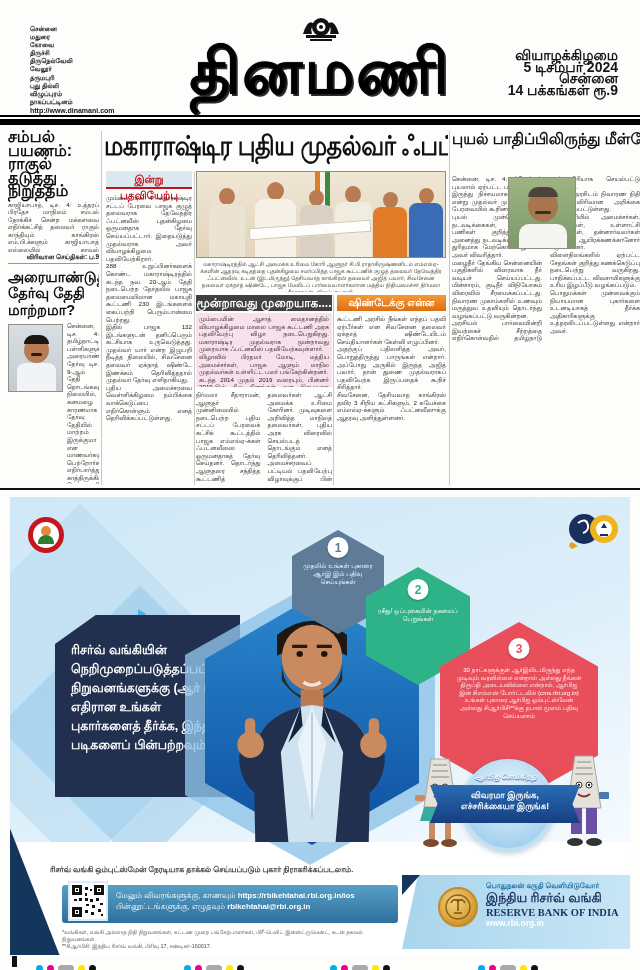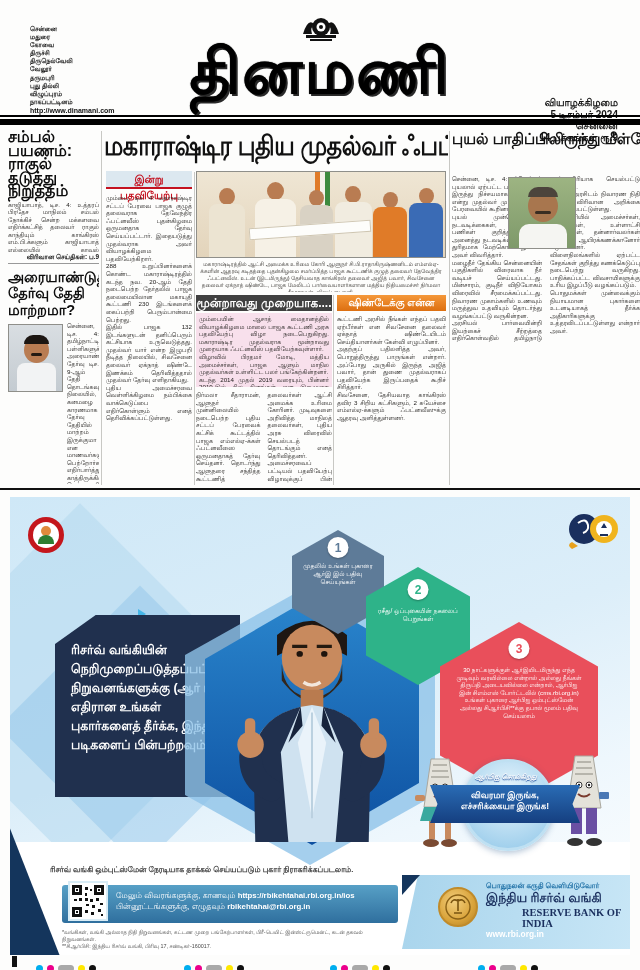--- a/index.html
+++ b/index.html
@@ -3,21 +3,21 @@
 <meta charset="utf-8">
 <style>
   html,body{margin:0;padding:0;background:#e9e9e9;}
   #page{position:relative;width:640px;height:970px;background:#fdfdfc;margin:0 auto;
         font-family:"Liberation Sans","DejaVu Sans",sans-serif;color:#111;overflow:hidden;}
   .abs{position:absolute;}
   .vline{position:absolute;width:1px;background:#c8c8c4;}
   .body-txt{font-size:6.2px;line-height:7.6px;text-align:justify;color:#23211f;white-space:pre-line;overflow:hidden;}
   .cap-txt{font-size:5.6px;line-height:7px;color:#33302c;text-align:center;overflow:hidden;}
   .masthead-cities{font-size:6.4px;line-height:8.1px;font-weight:700;white-space:pre-line;color:#151515;}
-  .masthead-right{font-size:10px;line-height:11.5px;font-weight:700;text-align:right;color:#151515;margin-top:47px;}
+  .masthead-right{font-size:14px;line-height:11.5px;font-weight:700;text-align:right;color:#151515;}
   .paper-title{font-size:62px;font-weight:900;letter-spacing:2px;color:#000;
                text-shadow:0 0 1px #000, 2px 2px 0 #2a2a2a;}
   .headline-sm{font-size:16px;font-weight:800;line-height:13.5px;color:#0d0d0d;}
   .headline-md{font-size:14.5px;font-weight:800;line-height:16.5px;color:#0d0d0d;}
   .banner{color:#fff;font-weight:800;text-align:center;overflow:hidden;}
   .photo{border:1px solid #8f8f8a;box-sizing:border-box;overflow:hidden;}
   .head-c{position:absolute;border-radius:50%;background:#b97c52;}
   .hex{position:absolute;clip-path:polygon(50% 0,100% 25%,100% 75%,50% 100%,0 75%,0 25%);}
   .hex-num{position:absolute;left:50%;transform:translateX(-50%);top:7px;width:21px;height:21px;border-radius:50%;
            background:#fff;font-weight:800;font-size:12px;display:flex;align-items:center;justify-content:center;
@@ -286,21 +286,21 @@
     <span class="tri" style="left:392px;top:378px;border-left:18px solid #14355c;border-bottom:20px solid transparent;"></span>
     <span class="abs" style="left:428px;top:390px;width:40px;height:40px;border-radius:50%;background:radial-gradient(circle at 40% 35%,#f3cf7e,#d9a33a 60%,#b07d22);border:2px solid #c08b2a;box-sizing:border-box;">
       <svg width="36" height="36" viewBox="0 0 36 36">
         <circle cx="18" cy="18" r="12" fill="none" stroke="#8a6116" stroke-width="1.4"></circle>
         <path d="M18,10 v12 M18,12 q5,-3 7,2 M18,12 q-5,-3 -7,2 M14,24 h8" stroke="#7a5410" stroke-width="1.6" fill="none"></path>
       </svg>
     </span>
     <div class="abs" style="left:476px;top:384px;width:150px;">
       <div style="font-size:7.2px;color:#1d6fa5;font-weight:700;">பொதுநலன் கருதி வெளியிடுவோர்</div>
       <div style="font-size:12.5px;font-weight:800;color:#1a2f5e;">இந்திய ரிசர்வ் வங்கி</div>
-      <div style="font-size:10.5px;font-weight:800;color:#1a2f5e;font-family:'Liberation Serif','DejaVu Serif',serif;margin-left:36px;">RESERVE BANK OF INDIA</div>
+      <div style="font-size:10.5px;font-weight:800;color:#1a2f5e;font-family:'Liberation Serif','DejaVu Serif',serif;">RESERVE BANK OF INDIA</div>
       <div style="font-size:8.4px;font-weight:800;color:#fff;">www.rbi.org.in</div>
     </div>
   </div>
 
   <div class="abs" style="left:12px;top:956px;width:5px;height:11px;background:#111;"></div>
   <div class="abs" style="left:36px;top:958px;">
     <span class="dot" style="background:#00aeef;"></span><span class="dot" style="background:#ec008c;"></span><span class="dot" style="background:#a9a9a9;width:16px;border-radius:4px;"></span><span class="dot" style="background:#ffe800;"></span><span class="dot" style="background:#111;"></span>
   </div>
   <div class="abs" style="left:184px;top:958px;">
     <span class="dot" style="background:#00aeef;"></span><span class="dot" style="background:#ec008c;"></span><span class="dot" style="background:#a9a9a9;width:16px;border-radius:4px;"></span><span class="dot" style="background:#ffe800;"></span><span class="dot" style="background:#111;"></span>

